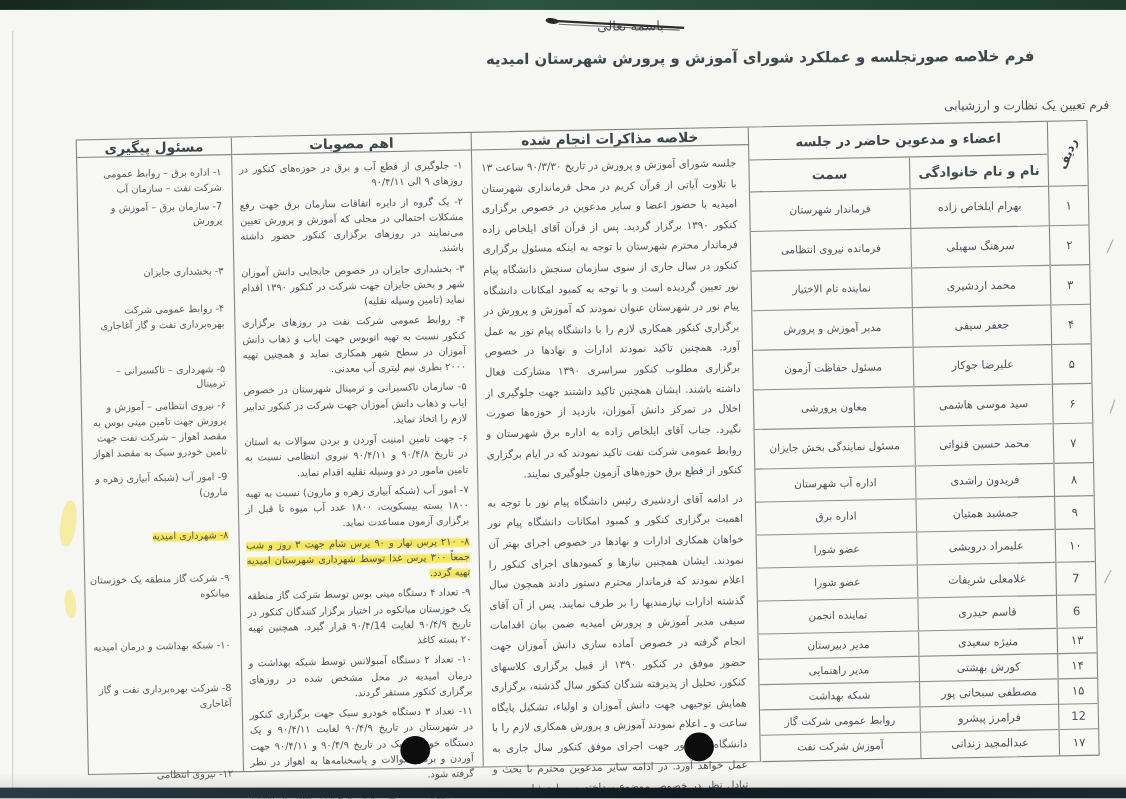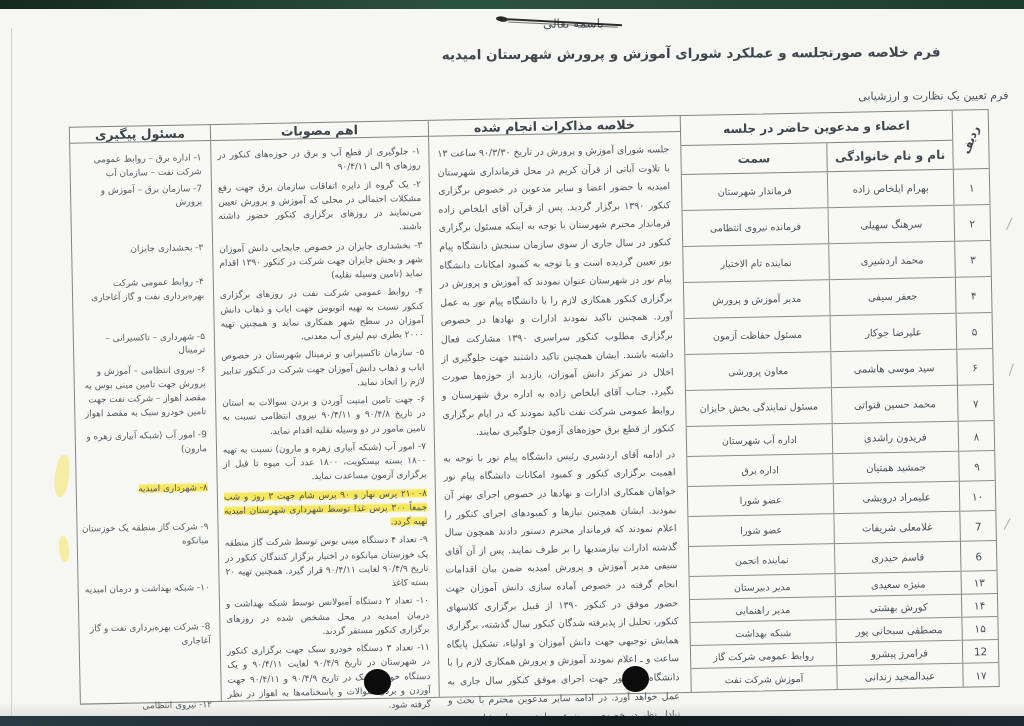--- a/index.html
+++ b/index.html
@@ -225,21 +225,21 @@
       <div class="big-header">اهم مصوبات</div>
       <div class="res-body" id="res-body">
           <div class="res-item"><span>۱- جلوگیری از قطع آب و برق در حوزه‌های کنکور در روزهای ۹ الی ۹۰/۴/۱۱</span></div>
           <div class="res-item"><span>۲- یک گروه از دایره اتفاقات سازمان برق جهت رفع مشکلات احتمالی در محلی که آموزش و پرورش تعیین می‌نمایند در روزهای برگزاری کنکور حضور داشته باشند.</span></div>
           <div class="res-item"><span>۳- بخشداری جایزان در خصوص جابجایی دانش آموزان شهر و بخش جایزان جهت شرکت در کنکور ۱۳۹۰ اقدام نماید (تامین وسیله نقلیه)</span></div>
           <div class="res-item"><span>۴- روابط عمومی شرکت نفت در روزهای برگزاری کنکور نسبت به تهیه اتوبوس جهت ایاب و ذهاب دانش آموزان در سطح شهر همکاری نماید و همچنین تهیه ۲۰۰۰ بطری نیم لیتری آب معدنی.</span></div>
           <div class="res-item"><span>۵- سازمان تاکسیرانی و ترمینال شهرستان در خصوص ایاب و ذهاب دانش آموزان جهت شرکت در کنکور تدابیر لازم را اتخاذ نماید.</span></div>
           <div class="res-item"><span>۶- جهت تامین امنیت آوردن و بردن سوالات به استان در تاریخ ۹۰/۴/۸ و ۹۰/۴/۱۱ نیروی انتظامی نسبت به تامین مامور در دو وسیله نقلیه اقدام نماید.</span></div>
           <div class="res-item"><span>۷- امور آب (شبکه آبیاری زهره و مارون) نسبت به تهیه ۱۸۰۰ بسته بیسکویت، ۱۸۰۰ عدد آب میوه تا قبل از برگزاری آزمون مساعدت نماید.</span></div>
           <div class="res-item"><span class="hl">۸- ۲۱۰ پرس نهار و ۹۰ پرس شام جهت ۳ روز و شب جمعاً ۳۰۰ پرس غذا توسط شهرداری شهرستان امیدیه تهیه گردد.</span></div>
-          <div class="res-item"><span>۹- تعداد ۴ دستگاه مینی بوس توسط شرکت گاز منطقه یک خوزستان میانکوه در اختیار برگزار کنندگان کنکور در تاریخ ۹۰/۴/۹ لغایت ۹۰/۴/۱۱ قرار گیرد. همچنین تهیه ۲۰ بسته کاغذ</span></div>
+          <div class="res-item"><span>۹- تعداد ۴ دستگاه مینی بوس توسط شرکت گاز منطقه یک خوزستان میانکوه در اختیار برگزار کنندگان کنکور در تاریخ ۹۰/۴/۹ لغایت ۹۰/۴/14 قرار گیرد. همچنین تهیه ۲۰ بسته کاغذ</span></div>
           <div class="res-item"><span>۱۰- تعداد ۲ دستگاه آمبولانس توسط شبکه بهداشت و درمان امیدیه در محل مشخص شده در روزهای برگزاری کنکور مستقر گردند.</span></div>
           <div class="res-item"><span>۱۱- تعداد ۳ دستگاه خودرو سبک جهت برگزاری کنکور در شهرستان در تاریخ ۹۰/۴/۹ لغایت ۹۰/۴/۱۱ و یک دستگاه خودرو سبک در تاریخ ۹۰/۴/۹ و ۹۰/۴/۱۱ جهت آوردن و بردن سوالات و پاسخنامه‌ها به اهواز در نظر گرفته شود.</span></div>
           <div class="res-item"><span>۱۲- نیروی انتظامی جهت برقراری نظم و امنیت حوزه‌های آزمون ضمن هماهنگی حفاظت آزمون نسبت به تعیین مامور در محل برگزاری آزمون اقدام نماید.</span></div>
         </div>
     </div>
 
     <div class="col col-follow">
       <div class="big-header">مسئول پیگیری</div>
       <div class="fu-body" id="fu-body">
           <div class="fu-item fu-1"><span>۱- اداره برق – روابط عمومی شرکت نفت – سازمان آب</span></div>

